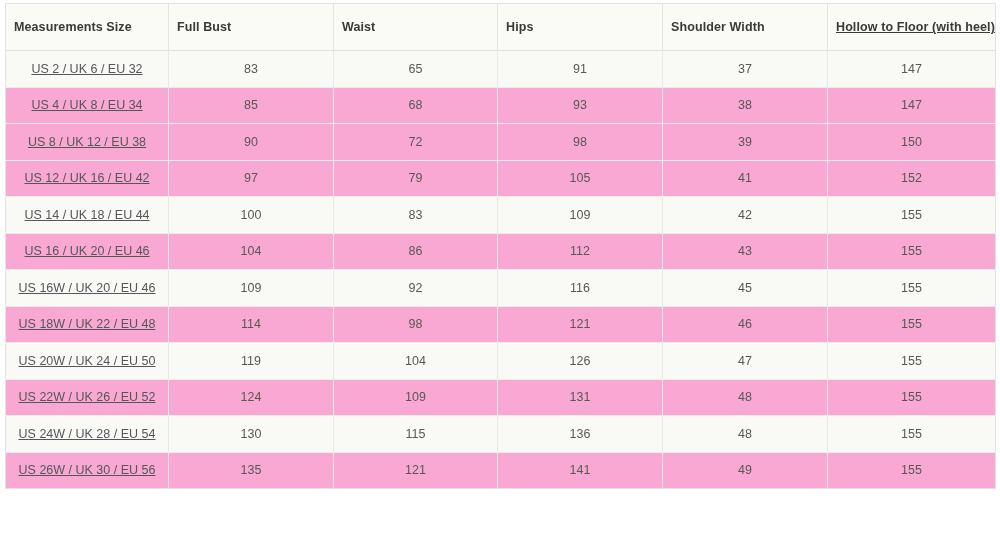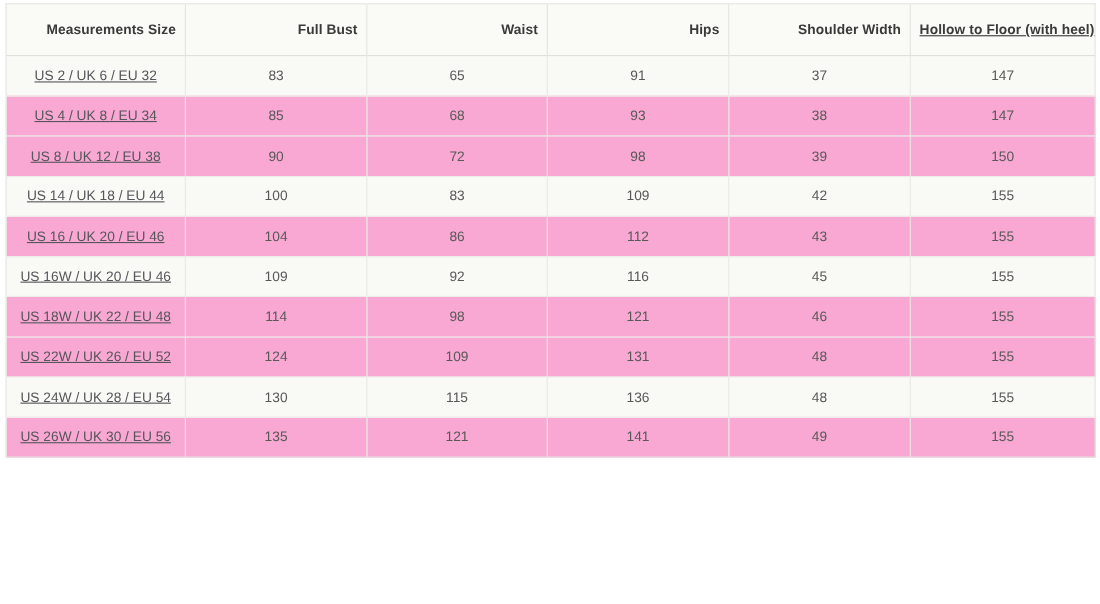--- a/index.html
+++ b/index.html
@@ -37,21 +37,21 @@
   table.size-chart col.c3 { width: 165px; }
   table.size-chart col.c4 { width: 165px; }
   table.size-chart col.c5 { width: 168px; }
 
   thead th {
     height: 46px;
     background: #fafaf7;
     color: #3a3a38;
     font-size: 12.5px;
     font-weight: bold;
-    text-align: right;
+    text-align: left;
     vertical-align: middle;
     padding: 0 8px;
     border-right: 1px solid #e3e3df;
     border-bottom: 1px solid #e0e0dc;
     letter-spacing: 0.1px;
     white-space: nowrap;
   }
   thead th:last-child { border-right: none; text-decoration: underline; }
   thead th.col-size { }
 
@@ -119,20 +119,28 @@
           <td>147</td>
         </tr>
         <tr class="even">
           <td class="cell-size">US 8 / UK 12 / EU 38</td>
           <td>90</td>
           <td>72</td>
           <td>98</td>
           <td>39</td>
           <td>150</td>
         </tr>
+        <tr class="even">
+          <td class="cell-size">US 12 / UK 16 / EU 42</td>
+          <td>97</td>
+          <td>79</td>
+          <td>105</td>
+          <td>41</td>
+          <td>152</td>
+        </tr>
         <tr class="odd">
           <td class="cell-size">US 14 / UK 18 / EU 44</td>
           <td>100</td>
           <td>83</td>
           <td>109</td>
           <td>42</td>
           <td>155</td>
         </tr>
         <tr class="even">
           <td class="cell-size">US 16 / UK 20 / EU 46</td>
@@ -151,20 +159,28 @@
           <td>155</td>
         </tr>
         <tr class="even">
           <td class="cell-size">US 18W / UK 22 / EU 48</td>
           <td>114</td>
           <td>98</td>
           <td>121</td>
           <td>46</td>
           <td>155</td>
         </tr>
+        <tr class="odd">
+          <td class="cell-size">US 20W / UK 24 / EU 50</td>
+          <td>119</td>
+          <td>104</td>
+          <td>126</td>
+          <td>47</td>
+          <td>155</td>
+        </tr>
         <tr class="even">
           <td class="cell-size">US 22W / UK 26 / EU 52</td>
           <td>124</td>
           <td>109</td>
           <td>131</td>
           <td>48</td>
           <td>155</td>
         </tr>
         <tr class="odd">
           <td class="cell-size">US 24W / UK 28 / EU 54</td>

